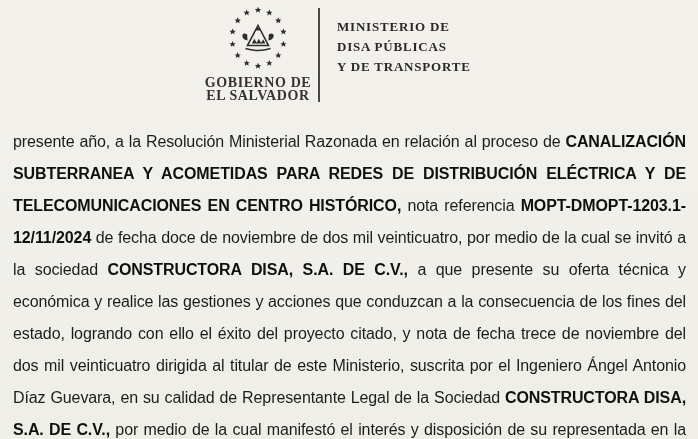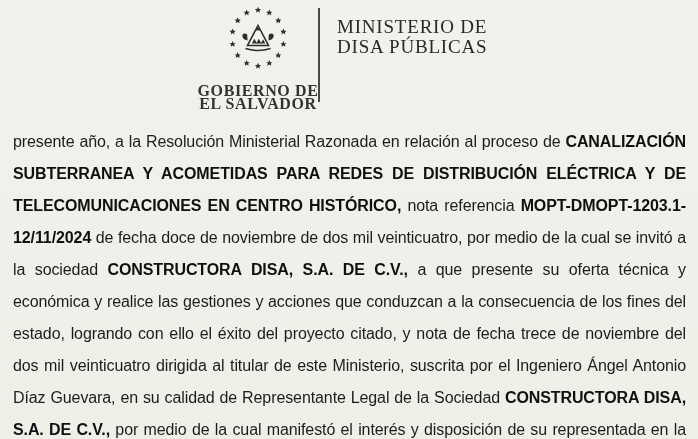--- a/index.html
+++ b/index.html
@@ -18,32 +18,32 @@
   }
   
   .header { position: absolute; top: 0; left: 0; width: 100%; height: 112px; }
   .logo-block {
     position: absolute; left: 192px; top: 4px; width: 132px;
     text-align: center;
   }
   .coat { display: block; margin: 0 auto; }
   .brand {
     font-family: "Liberation Serif", serif;
-    font-size: 16px; line-height: 13px; letter-spacing: 0.6px;
-    color: #35332f; font-weight: 600; margin-top: 10px;
+    font-size: 14px; line-height: 13px; letter-spacing: 0.6px;
+    color: #35332f; font-weight: 600; margin-top: 2px;
   }
   .divider {
     position: absolute; left: 318px; top: 8px;
     width: 2px; height: 94px; background: #4a4843;
   }
   .ministry {
     position: absolute; left: 337px; top: 17px;
     font-family: "Liberation Serif", serif;
-    font-size: 19px; line-height: 20px; letter-spacing: 0.8px;
-    color: #2b2927; font-weight: 400;
+    font-size: 13px; line-height: 20px; letter-spacing: 0.8px;
+    color: #2b2927; font-weight: 700;
   }
   
   .doc-body {
     position: absolute; left: 13px; right: 12px; top: 126px;
     font-size: 16px; line-height: 32px; letter-spacing: -0.1px;
     color: #1c1c1c;
     text-align: justify;
     text-align-last: justify;
   }
   .doc-body b { font-weight: 700; color: #101010; }
@@ -94,19 +94,20 @@
         <div>GOBIERNO DE</div>
         <div>EL SALVADOR</div>
       </div>
     </div>
 
     <div class="divider"></div>
 
     <div class="ministry">
       <div>MINISTERIO DE</div>
       <div>DISA PÚBLICAS</div>
+      <div>Y DE TRANSPORTE</div>
     </div>
 
   </div>
 
   <p class="doc-body"><span>presente año, a la Resolución Ministerial Razonada en relación al proceso de </span><b>CANALIZACIÓN SUBTERRANEA Y ACOMETIDAS PARA REDES DE DISTRIBUCIÓN ELÉCTRICA Y DE TELECOMUNICACIONES EN CENTRO HISTÓRICO,</b><span> nota referencia </span><b>MOPT-DMOPT-1203.1-12/11/2024</b><span> de fecha doce de noviembre de dos mil veinticuatro, por medio de la cual se invitó a la sociedad </span><b>CONSTRUCTORA DISA, S.A. DE C.V.,</b><span> a que presente su oferta técnica y económica y realice las gestiones y acciones que conduzcan a la consecuencia de los fines del estado, logrando con ello el éxito del proyecto citado, y nota de fecha trece de noviembre del dos mil veinticuatro dirigida al titular de este Ministerio, suscrita por el Ingeniero Ángel Antonio Díaz Guevara, en su calidad de Representante Legal de la Sociedad </span><b>CONSTRUCTORA DISA, S.A. DE C.V.,</b><span> por medio de la cual manifestó el interés y disposición  de su representada en la realización</span></p>
 
 </div>
 
 </body></html>

